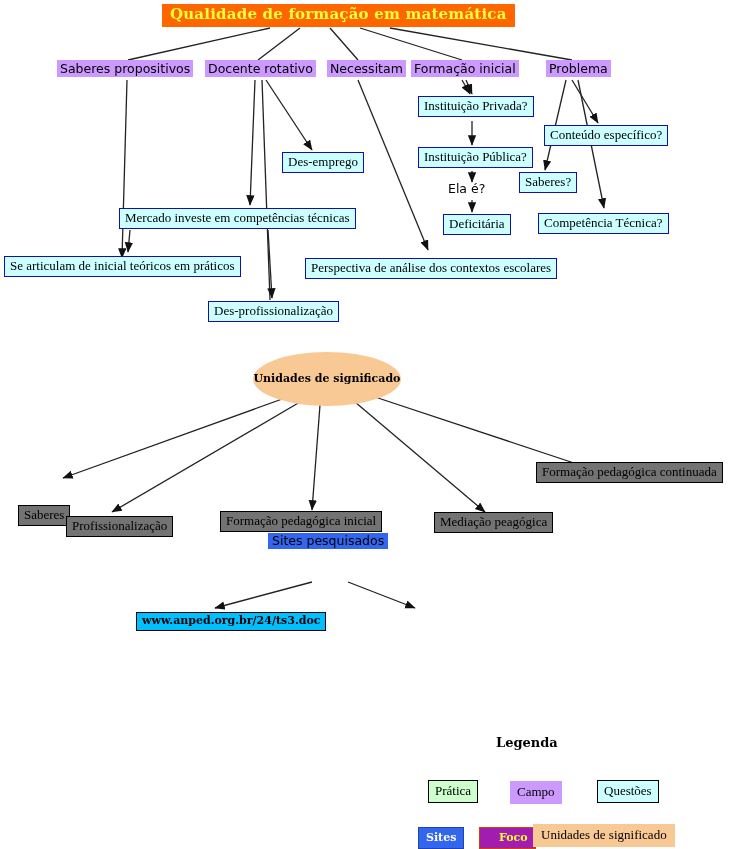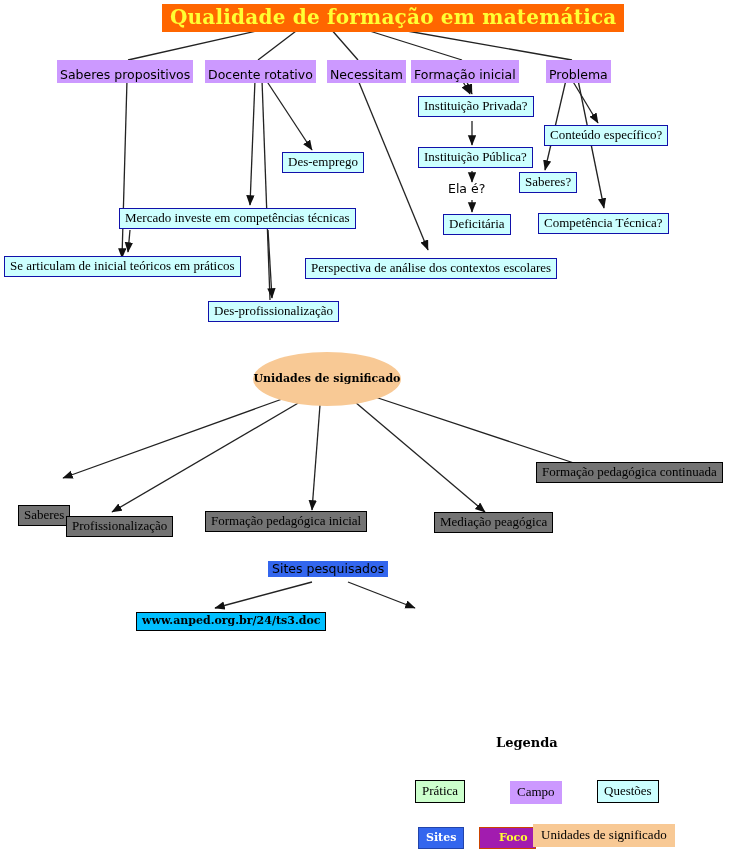--- a/index.html
+++ b/index.html
@@ -29,31 +29,31 @@
     white-space: nowrap;
     line-height: 1.05;
     z-index: 5;
   }
   
   .n-foco {
     background: #FF6600;
     color: #FFFF33;
     font-family: "DejaVu Serif", serif;
     font-weight: bold;
-    font-size: 20px;
+    font-size: 15px;
     padding: 3px 8px 4px 8px;
     letter-spacing: 0.2px;
   }
   
   .n-campo {
     background: #CC99FF;
     color: #000000;
     font-family: "DejaVu Sans", sans-serif;
     font-size: 12.5px;
-    padding: 8px 3px 2px 3px;
+    padding: 2px 3px 2px 3px;
   }
   
   .n-questao {
     background: #CCFFFF;
     color: #000000;
     border: 1px solid #1111AA;
     font-family: "Liberation Serif", serif;
     font-size: 13px;
     padding: 2px 5px 3px 5px;
   }
@@ -248,30 +248,30 @@
 
   <div class="node n-questao" style="left:119px; top:208px;">Mercado investe em competências técnicas</div>
   <div class="node n-questao" style="left:4px; top:256px;">Se articulam de inicial teóricos em práticos</div>
   <div class="node n-questao" style="left:305px; top:258px;">Perspectiva de análise dos contextos escolares</div>
   <div class="node n-questao" style="left:208px; top:301px;">Des-profissionalização</div>
 
   <div class="node n-unidade-ellipse" style="left:253px; top:352px; width:148px; height:54px;">Unidades de significado</div>
 
   <div class="node n-pratica" style="left:18px; top:477px;margin-top:28px;">Saberes</div>
   <div class="node n-pratica" style="left:66px; top:516px;">Profissionalização</div>
-  <div class="node n-pratica" style="left:205px; top:511px;">Formação pedagógica inicial</div>
+  <div class="node n-pratica" style="left:220px; top:511px;">Formação pedagógica inicial</div>
   <div class="node n-pratica" style="left:434px; top:512px;">Mediação peagógica</div>
   <div class="node n-pratica" style="left:536px; top:462px;">Formação pedagógica continuada</div>
 
-  <div class="node n-sites-label" style="left:268px; top:561px;">Sites pesquisados</div>
+  <div class="node n-sites-label" style="left:268px; top:533px;">Sites pesquisados</div>
   <div class="node n-site-url" style="left:136px; top:612px;">www.anped.org.br/24/ts3.doc</div>
 
   <div class="legend-title" style="left:496px; top:735px;">Legenda</div>
 
-  <div class="lg lg-pratica" style="left:415px; top:780px;">Prática</div>
+  <div class="lg lg-pratica" style="left:428px; top:780px;">Prática</div>
   <div class="lg lg-campo" style="left:510px; top:781px;">Campo</div>
   <div class="lg lg-questoes" style="left:597px; top:780px;">Questões</div>
 
   <div class="lg lg-sites" style="left:418px; top:827px;">Sites</div>
   <div class="lg lg-foco" style="left:479px; top:827px;">Foco</div>
   <div class="lg lg-unidades" style="left:533px; top:824px;">Unidades de significado</div>
 
 </div>
 
 </body></html>

